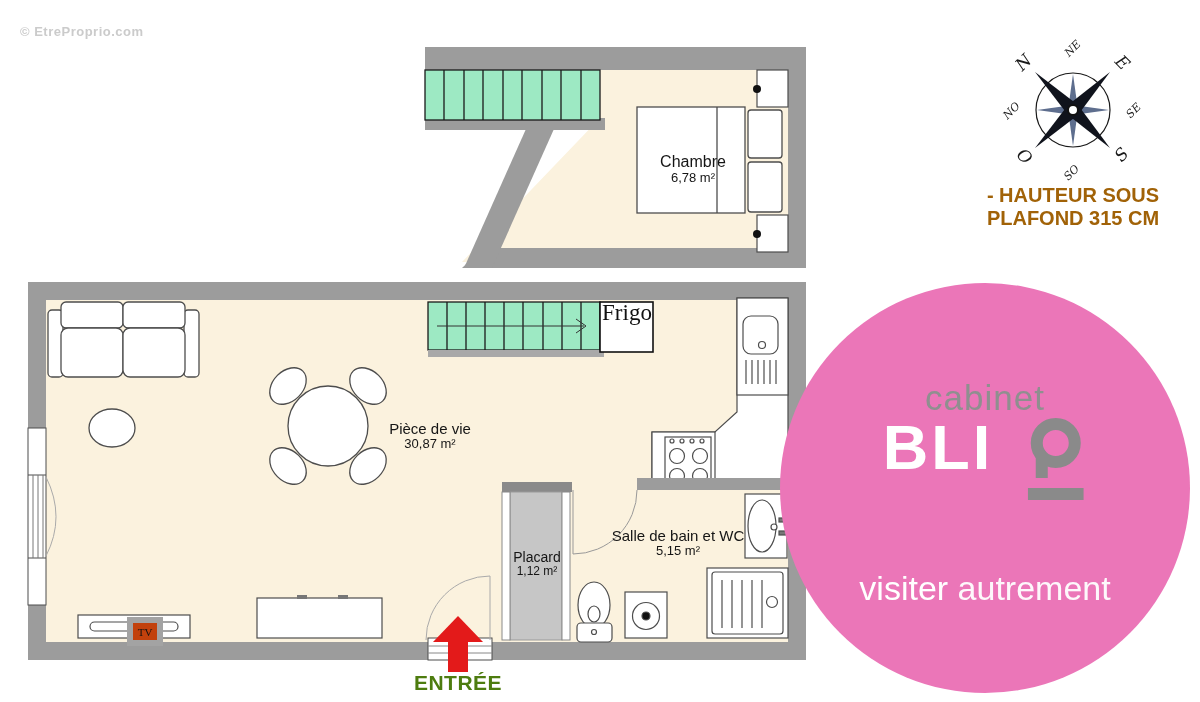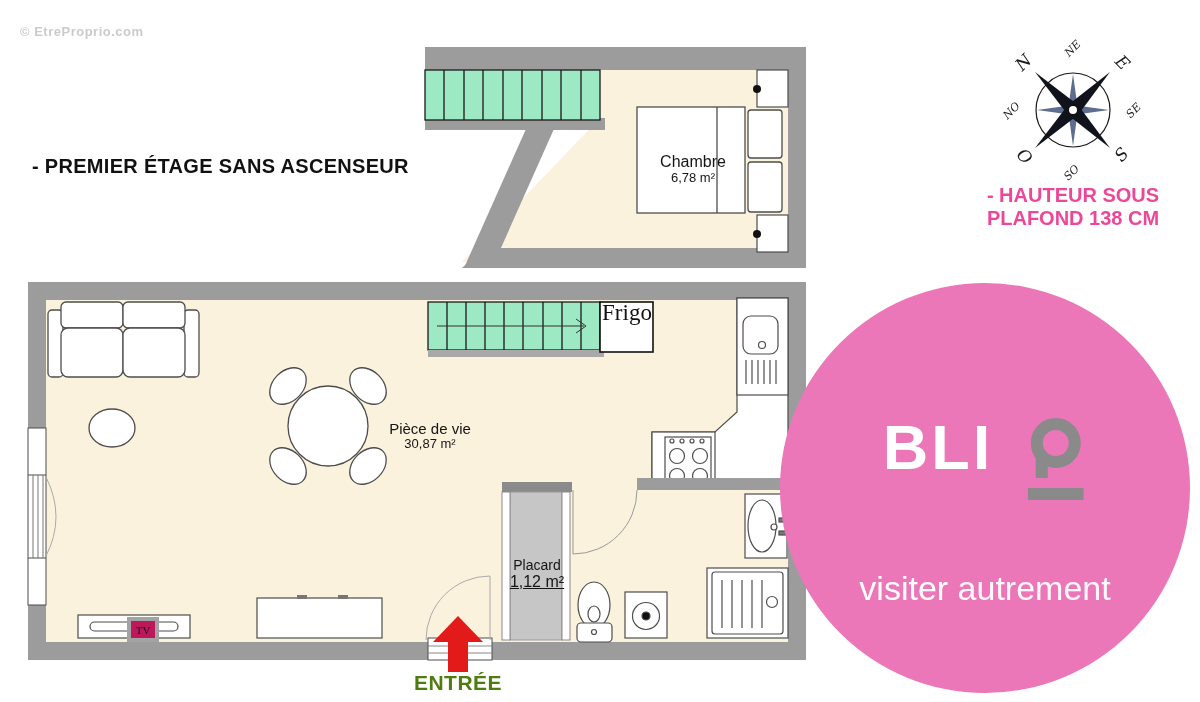--- a/index.html
+++ b/index.html
@@ -4,27 +4,27 @@
 <style>
   html,body{margin:0;padding:0;background:#ffffff;}
   .stage{position:relative;width:1200px;height:702px;background:#ffffff;overflow:hidden;
          font-family:"Liberation Sans",sans-serif;}
   svg text{font-family:"DejaVu Serif",serif;}
   .lbl{position:absolute;transform:translateX(-50%);text-align:center;color:#151515;
        white-space:nowrap;line-height:1.15;}
   .watermark{position:absolute;left:20px;top:24px;color:#cbcbcb;font-size:13px;font-weight:bold;letter-spacing:.5px;}
   .title{position:absolute;left:32px;top:155px;font-size:20px;font-weight:bold;color:#111;letter-spacing:.3px;}
   .ceiling{position:absolute;left:953px;top:184px;width:240px;text-align:center;
-           font-size:20px;font-weight:bold;color:#ec4899;line-height:23px;}
+           font-size:20px;font-weight:bold;color:#a16207;line-height:23px;}
   .room-name{font-size:15px;}
   .room-area{font-size:13px;}
   .frigo{position:absolute;transform:translateX(-50%);font-family:"Liberation Serif","DejaVu Serif",serif;
          font-size:23px;color:#111;}
-  .tv-box{position:absolute;left:127px;top:617px;width:24px;height:17px;border:4px solid #a3a3a3;
-          background:#be185d;font-family:"Liberation Serif",serif;font-size:11px;color:#111;
+  .tv-box{position:absolute;left:127px;top:617px;width:24px;height:17px;border:6px solid #a3a3a3;
+          background:#c2410c;font-family:"Liberation Serif",serif;font-size:11px;color:#111;
           display:flex;align-items:center;justify-content:center;}
   .entree{position:absolute;transform:translateX(-50%);color:#4d7c0f;font-weight:bold;
           font-size:21px;letter-spacing:.5px;}
   
   .logo-circle{position:absolute;left:780px;top:283px;width:410px;height:410px;border-radius:50%;
                background:#eb76b8;}
   .logo-cabinet{position:absolute;top:95px;left:50%;transform:translateX(-50%);
                 color:#8f8f8f;font-size:35px;letter-spacing:1px;}
   .logo-brand{position:absolute;top:133px;left:50%;transform:translateX(-50%);
               display:flex;align-items:flex-start;color:#ffffff;font-size:63px;font-weight:bold;
@@ -242,44 +242,48 @@
       <text x="122" y="126" font-size="17" text-anchor="middle" transform="rotate(-45 122 121)">S</text>
       <text x="24" y="128" font-size="17" text-anchor="middle" transform="rotate(45 24 123)">O</text>
       <text x="73" y="18" font-size="11" text-anchor="middle" transform="rotate(-45 73 15)">NE</text>
       <text x="134" y="80" font-size="11" text-anchor="middle" transform="rotate(-45 134 77)">SE</text>
       <text x="72" y="142" font-size="11" text-anchor="middle" transform="rotate(-45 72 139)">SO</text>
       <text x="12" y="80" font-size="11" text-anchor="middle" transform="rotate(-45 12 77)">NO</text>
     </g>
   </svg>
 
   <div class="watermark">© EtreProprio.com</div>
-  <div class="title">- PREMIER ÉTAGE SANS ASCENSEUR</div>
   <div class="ceiling">
     <div>- HAUTEUR SOUS</div>
-    <div>PLAFOND 138 CM</div>
+    <div>PLAFOND 315 CM</div>
   </div>
 
   <div class="lbl" style="left:676px;top:153px;margin-left:17px;">
     <div class="room-name" style="font-size:16px;">Chambre</div>
     <div class="room-area">6,78 m²</div>
   </div>
   <div class="lbl" style="left:430px;top:420px;">
     <div class="room-name">Pièce de vie</div>
     <div class="room-area">30,87 m²</div>
   </div>
-  <div class="lbl" style="left:537px;top:549px;margin-top:8px;">
+  <div class="lbl" style="left:537px;top:549px;">
     <div class="room-name" style="font-size:14px;">Placard</div>
-    <div class="room-area" style="font-size:16px;text-decoration:underline;">1,12 m²</div>
+    <div class="room-area" style="font-size:12px;">1,12 m²</div>
+  </div>
+  <div class="lbl" style="left:678px;top:527px;">
+    <div class="room-name">Salle de bain et WC</div>
+    <div class="room-area">5,15 m²</div>
   </div>
 
   <div class="frigo" style="left:627px;top:300px;">Frigo</div>
   <div class="tv-box">TV</div>
   <div class="entree" style="left:458px;top:671px;">ENTRÉE</div>
 
   <div class="logo-circle">
+    <div class="logo-cabinet">cabinet</div>
     <div class="logo-brand">
       <span>BLI</span>
       <svg width="56" height="100" viewBox="0 0 56 100">
         <circle cx="28" cy="31" r="19" fill="none" stroke="#8a8a8a" stroke-width="12"></circle>
         <rect x="8" y="42" width="12" height="24" fill="#8a8a8a"></rect>
         <rect x="0" y="76" width="56" height="12" fill="#8a8a8a"></rect>
       </svg>
     </div>
     <div class="logo-tagline">
       <span class="bold">visiter</span>

